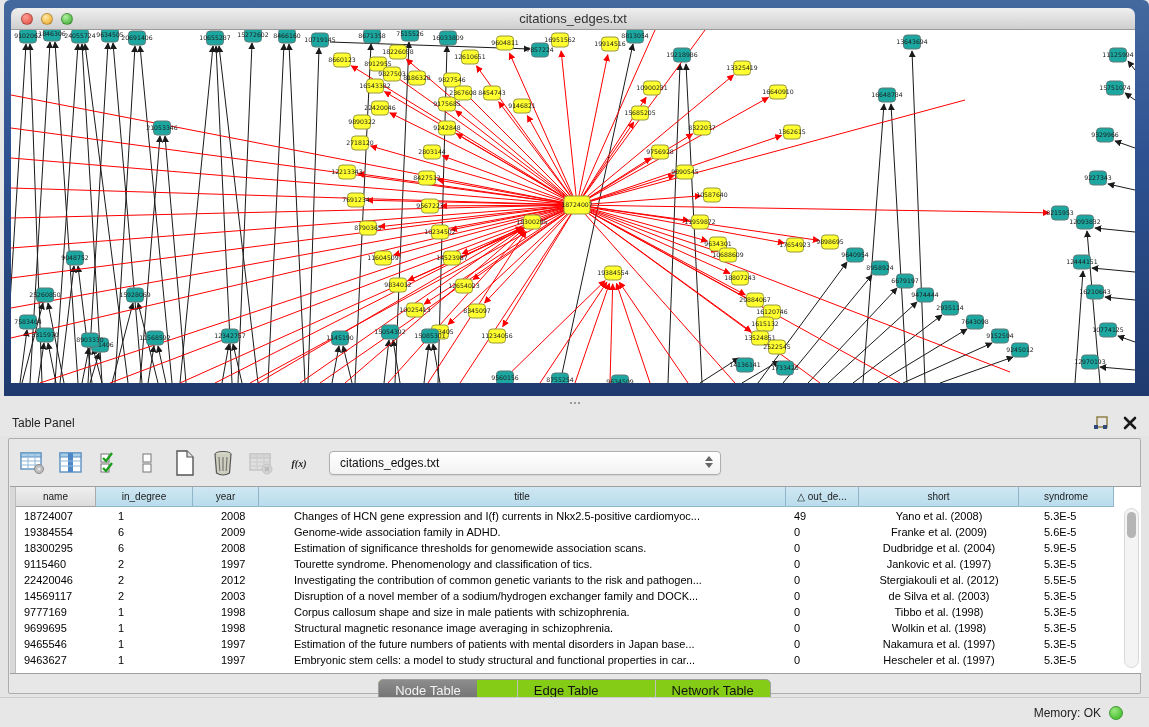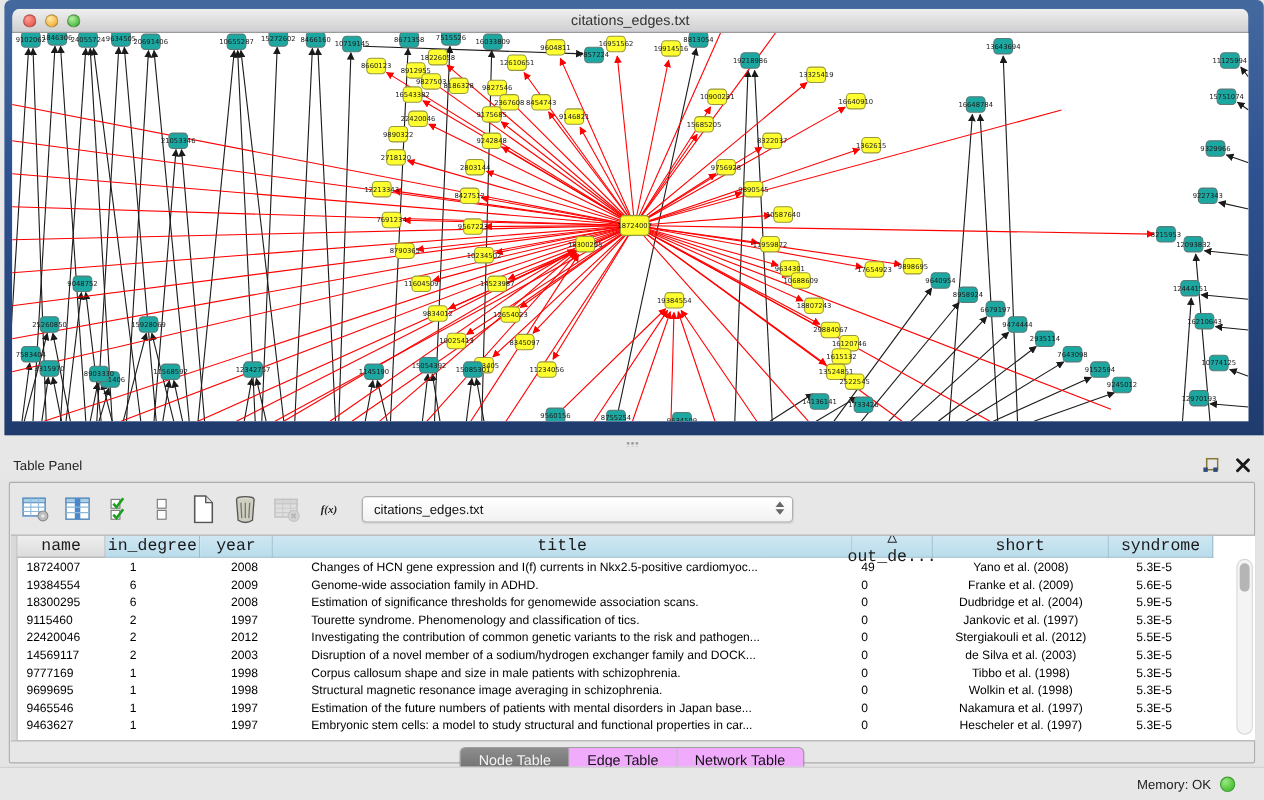--- a/index.html
+++ b/index.html
@@ -55,37 +55,37 @@
   .dropdown .dd-text { font-size:12px; color:#111; margin-left:10px; }
   .dd-arrows { position:absolute; right:7px; top:4px; display:flex; flex-direction:column; gap:2px; }
   .dd-arrows i { display:block; width:0; height:0; border-left:4px solid transparent; border-right:4px solid transparent; }
   .dd-up { border-bottom:5px solid #666; }
   .dd-down { border-top:5px solid #666; }
 
   .table-area { position:absolute; left:1px; top:47px; width:1131px; height:188px; background:#fff;
     border-top:1px solid #9f9f9f; border-bottom:1px solid #9f9f9f; overflow:hidden; }
   .gutter { position:absolute; left:0; top:0; width:6px; height:188px; background:#d9d9d9; border-right:1px solid #bbb; }
   .thead { position:absolute; left:6px; top:0; display:flex; height:20px; }
-  .th { height:20px; font-size:15px; color:#1a1a1a; display:flex; align-items:center; justify-content:center;
-    background:linear-gradient(180deg,#cfe7f2,#b9dcec); border-right:1px solid #8fb5c8; border-bottom:1px solid #8fb5c8; cursor:pointer;font-family:Liberation Mono, monospace; }
+  .th { height:20px; font-size:10px; color:#1a1a1a; display:flex; align-items:center; justify-content:center;
+    background:linear-gradient(180deg,#cfe7f2,#b9dcec); border-right:1px solid #8fb5c8; border-bottom:1px solid #8fb5c8; cursor:pointer; }
   .th.gray { background:linear-gradient(180deg,#efefef,#dcdcdc); border-right:1px solid #aaa; border-bottom:1px solid #9f9f9f; }
   .tbody { position:absolute; left:6px; top:21px; }
   .tr { display:flex; height:16px; cursor:default; }
   .td { font-size:11px; color:#000; height:16px; line-height:16px; white-space:nowrap; overflow:hidden; }
-  .c0{width:80px; padding-left:8px;} .c1{width:86px; padding-left:22px;} .c2{width:66px; padding-left:28px;}
+  .c0{width:80px; padding-left:8px;} .c1{width:97px; padding-left:22px;} .c2{width:66px; padding-left:28px;}
   .c3{width:527px; padding-left:35px;} .c4{width:73px; padding-left:8px;}
   .c5{width:160px; text-align:center;} .c6{width:95px; padding-left:25px;}
   .th.c0,.th.c1,.th.c2,.th.c3,.th.c4,.th.c5,.th.c6 { padding-left:0; text-align:center; }
   .vscroll { position:absolute; right:2px; top:21px; width:15px; height:160px; background:#f4f4f4;
     border:1px solid #d8d8d8; border-radius:8px; }
   .vthumb { position:absolute; left:2px; top:3px; width:9px; height:26px; background:#b5b5b5; border-radius:5px; }
 
   .tabbar { position:absolute; left:0; top:240px; width:100%; display:flex; justify-content:center; }
-  .seg { display:flex; border:1px solid #9f9f9f; border-radius:5px; overflow:hidden; background:#f0abfc;
-    box-shadow:0 1px 1px rgba(0,0,0,.1); }
+  .seg { display:flex; border:1px solid #9f9f9f; border-radius:5px; overflow:hidden; background:#84cc16;
+    box-shadow:0 1px 1px rgba(0,0,0,.1);gap:40px; }
   .seg button { border:none; background:transparent; font-size:13px; color:#111; padding:3px 16px; cursor:pointer; }
   .seg button + button { border-left:1px solid #bfbfbf; }
   .seg button.selected { background:linear-gradient(180deg,#8d8d8d,#6f6f6f); color:#f4f4f4; }
 
   
   .statusbar { position:absolute; left:0; top:697px; width:1149px; height:30px; background:#e7e7e7;
     border-top:1px solid #cccccc; display:flex; align-items:center; justify-content:flex-end; gap:8px; padding-right:26px; }
   .mem-label { font-size:12px; color:#222; }
   .mem-dot { width:14px; height:14px; border-radius:50%; border:1px solid #3f9a32;
     background:radial-gradient(circle at 35% 30%, #9ae87e,#55c63e 65%,#3fae2c); cursor:pointer; }

